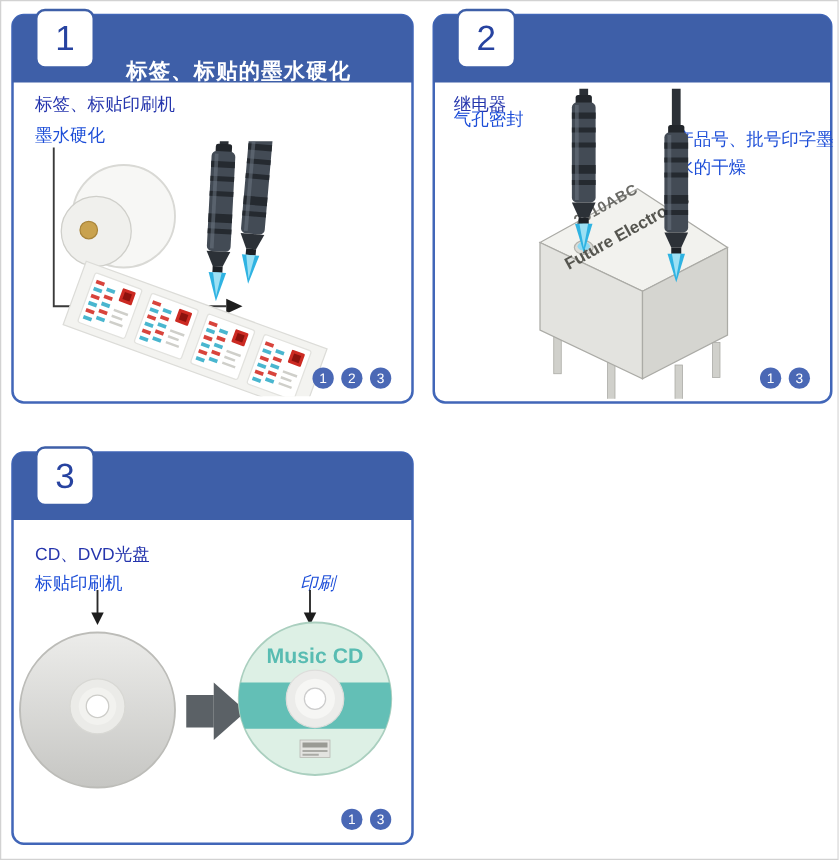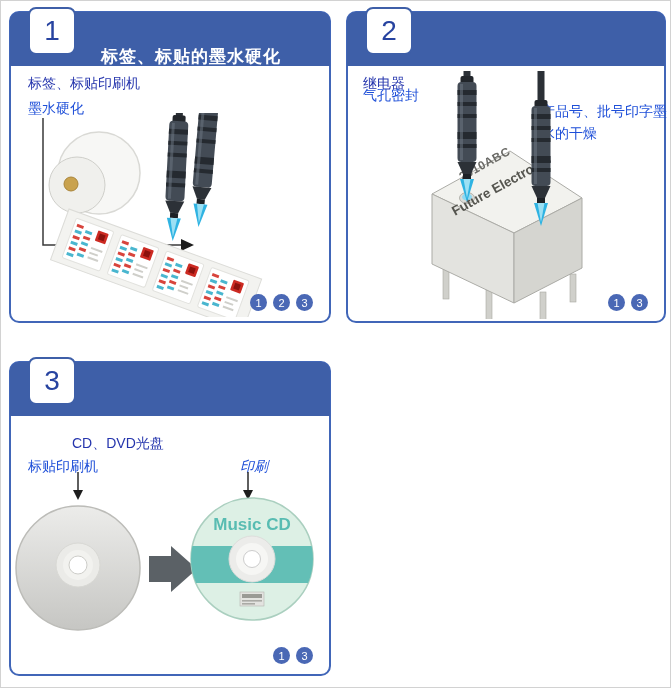--- a/index.html
+++ b/index.html
@@ -134,21 +134,21 @@
       <span class="badge">1</span>
       <span class="badge">3</span>
     </div>
   </div>
 
   <div class="panel" id="panel3">
     <div class="hdr"></div>
     <div class="numbox">
         <span>3</span>
       </div>
-    <div class="cap" style="left:17px;top:72px;margin-left:44px;">CD、DVD光盘</div>
+    <div class="cap" style="left:17px;top:72px;">CD、DVD光盘</div>
     <div class="lbl" style="left:17px;top:93px;">标贴印刷机</div>
     <div class="lbl" style="left:229px;top:93px;font-style:italic;">印刷</div>
 
     <svg style="left:0;top:105px;" width="314" height="202" viewBox="0 0 314 202">
       <defs>
         <linearGradient id="cdgray" x1="0" y1="0" x2="0" y2="1">
           <stop offset="0" stop-color="#ececea"></stop>
             <stop offset="1" stop-color="#c6c6c3"></stop>
         </linearGradient>
         <clipPath id="cdclip">

